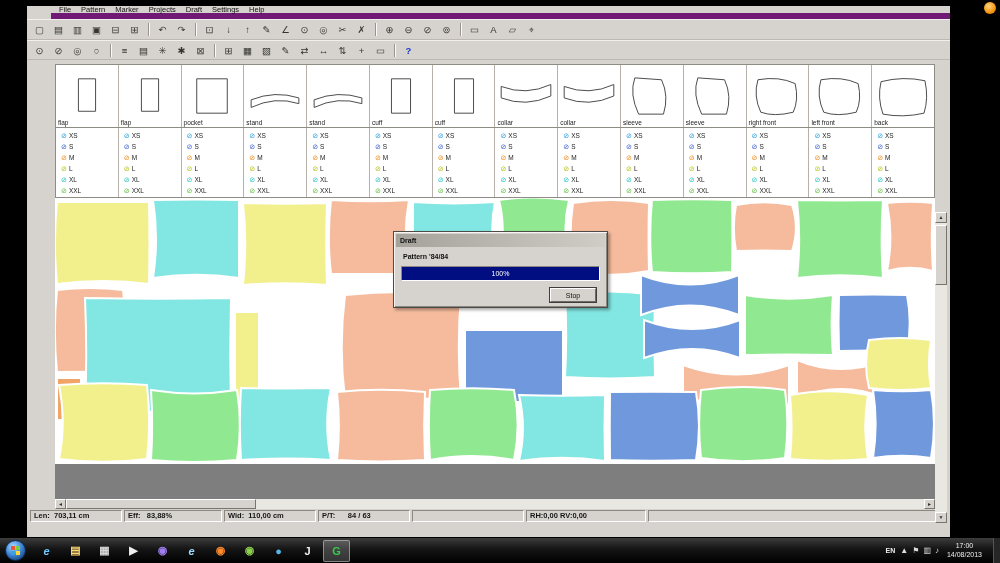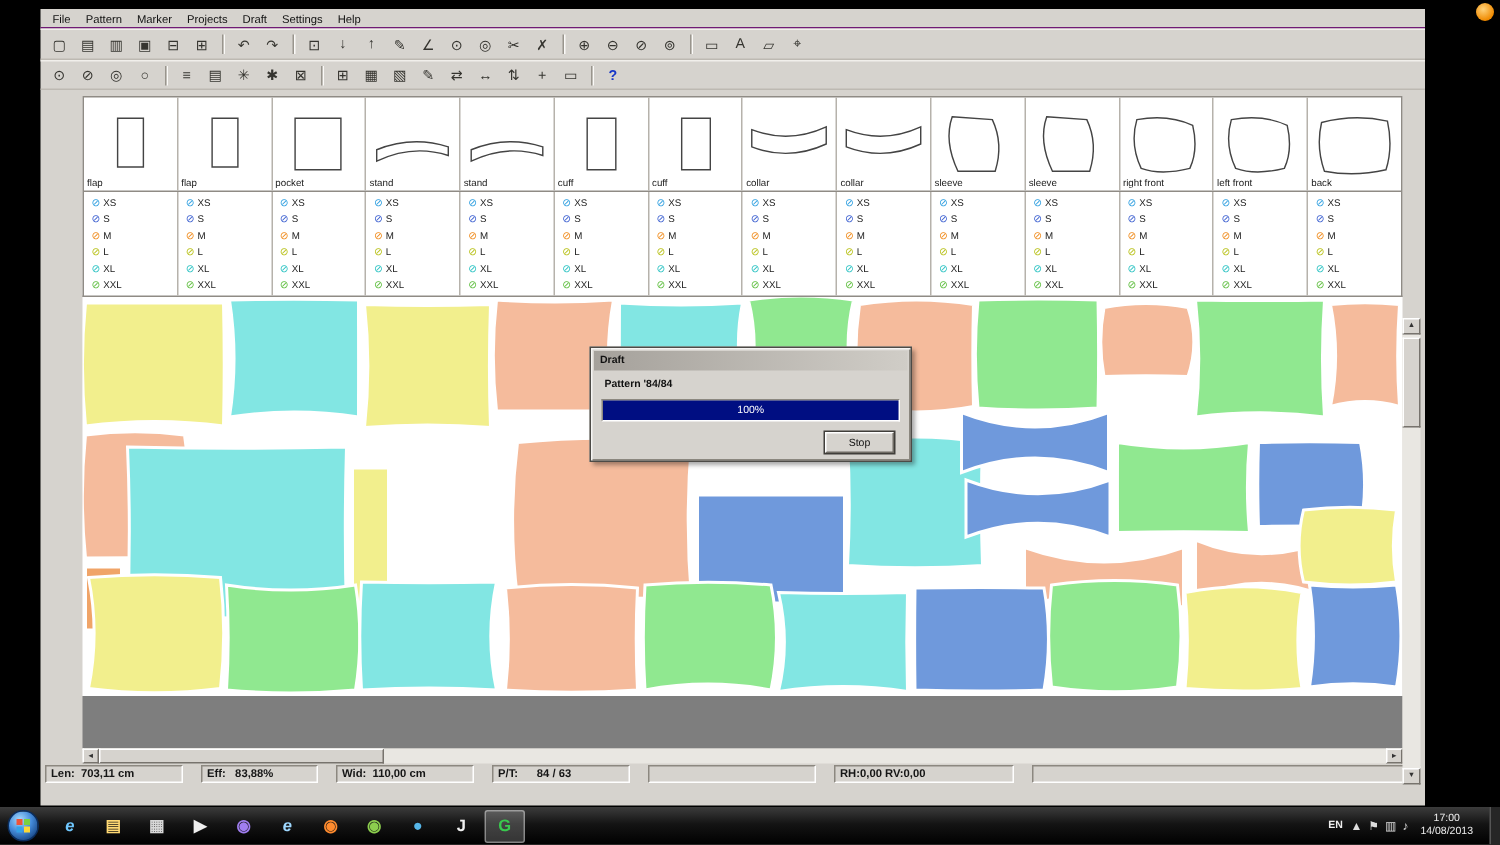--- a/index.html
+++ b/index.html
@@ -15,21 +15,21 @@
   .app-icon { width:9px; height:9px; background:linear-gradient(135deg,#2fd34f,#0e7f27);
     border-radius:2px; color:#fff; font-size:6px; line-height:9px; text-align:center; font-weight:bold; }
   .title-text { flex:1; font-size:7.5px; font-weight:bold; color:#1d1d1d;
     white-space:nowrap; overflow:hidden; }
   .winbtns { display:flex; gap:1px; }
   .winbtn { width:13px; height:11px; background:#d6d3ce; font-size:6px; line-height:9px;
     text-align:center; color:#222; border:1px solid;
     border-color:#fff #77736d #77736d #fff; box-shadow:0 0 0 1px #9b978f; }
 
   .menubar { height:13px; display:flex; align-items:center; padding-left:3px;
-    font-size:7.5px; color:#111; border-bottom:1px solid #701a75; }
+    font-size:7.5px; color:#111; border-bottom:6px solid #701a75;margin-left:24px; }
   .menu-item { padding:0 5px; cursor:default; }
 
   .toolbar { display:flex; align-items:center; padding-left:3px;
     border-bottom:1px solid #bdb9b2; border-top:1px solid #f1efeb; }
   .toolbar1 { height:21px; } .toolbar2 { height:20px; }
   .tbtn { width:17px; height:16px; margin:0 1px; display:flex; align-items:center;
     justify-content:center; font-size:9.5px; color:#35342f; }
   .tsep { width:1px; height:13px; background:#99958d; margin:0 4px; box-shadow:1px 0 0 #fbfaf8; }
 
   .gap4 { height:4px; }
@@ -66,25 +66,25 @@
 
   .vscroll { position:absolute; left:908px; top:206px; width:12px; height:311px;
     background:#e9e7e2; display:flex; flex-direction:column; }
   .vsarrow { width:12px; height:11px; background:#d6d3ce; border:1px solid;
     border-color:#fff #77736d #77736d #fff; font-size:5px; line-height:9px; text-align:center; color:#333; }
   .vtrack { flex:1; position:relative; }
   .vthumb { position:absolute; top:2px; left:0; width:12px; height:60px; background:#d6d3ce;
     border:1px solid; border-color:#fff #77736d #77736d #fff; }
 
   
-  .statusbar { height:14px; display:flex; align-items:stretch; gap:12px; padding:1px 3px;
+  .statusbar { height:14px; display:flex; align-items:stretch; gap:2px; padding:1px 3px;
     font-size:7.5px; font-weight:bold; color:#161616; }
   .sfield { border:1px solid; border-color:#8c8880 #fff #fff #8c8880; background:#d6d3ce;
     padding:0 3px; line-height:10px; white-space:pre; overflow:hidden; }
-  .sf-len{width:92px} .sf-eff{width:78px} .sf-wid{width:92px} .sf-pt{width:92px}
+  .sf-len{width:92px} .sf-eff{width:98px} .sf-wid{width:92px} .sf-pt{width:92px}
   .sf-sp{width:112px} .sf-rhrv{width:120px} .sf-fill{flex:1}
 
   
   .dialog { position:absolute; left:366px; top:225px; width:215px; height:77px;
     background:#d6d3ce; border:1px solid #4d4b47;
     box-shadow:inset 1px 1px 0 #f6f5f3, inset -1px -1px 0 #8b877f, 2px 2px 3px rgba(0,0,0,.35);
     z-index:10; }
   .dlg-title { height:13px; margin:2px; background:linear-gradient(to right,#a5a19b,#d0cdc7);
     display:flex; align-items:center; padding-left:4px; font-size:7px; font-weight:bold; color:#111; }
   .dlg-body { position:relative; height:58px; }

